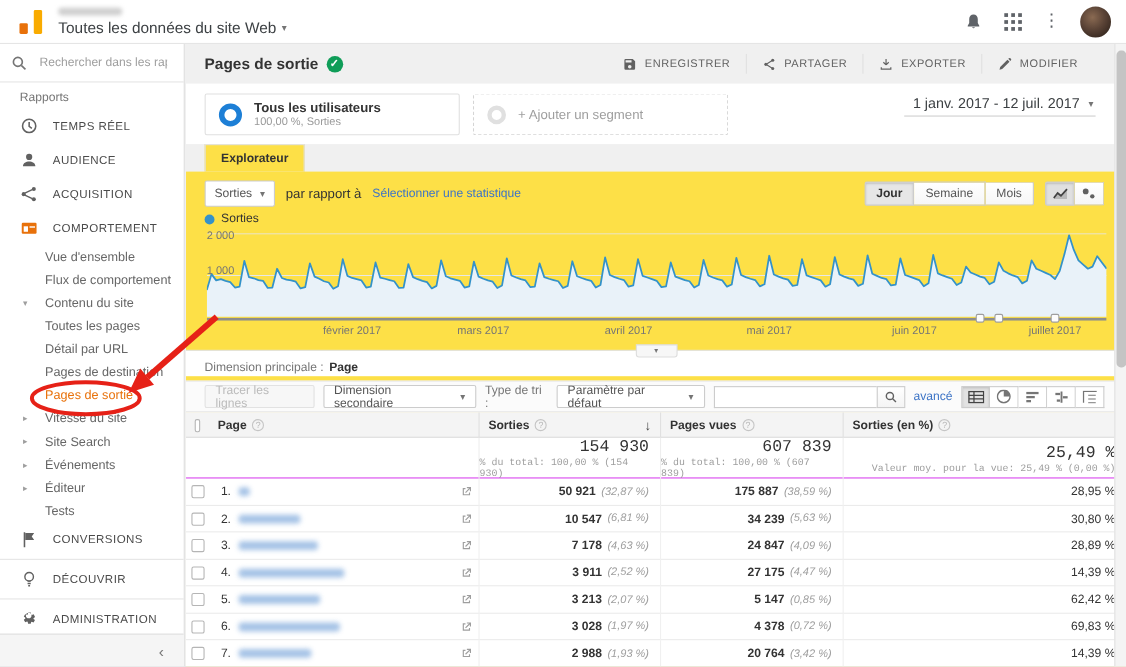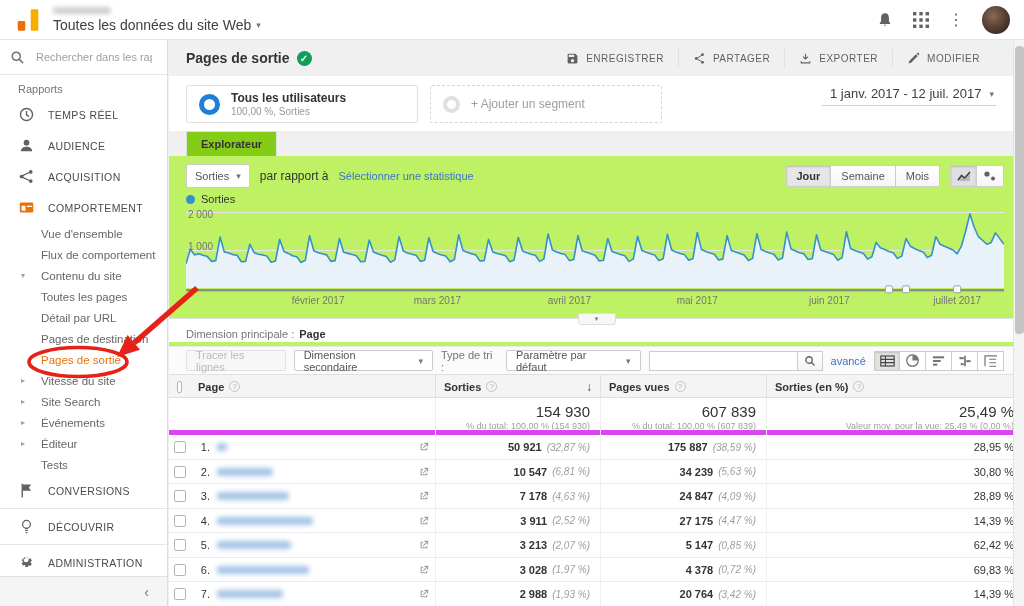--- a/index.html
+++ b/index.html
@@ -59,44 +59,44 @@
   .donut{width:21px;height:21px;border-radius:50%;border:5px solid #1d7fd6;}
   .seg-t1{font-size:12px;font-weight:bold;color:#333;}
   .seg-t2{font-size:10px;color:#999;margin-top:1px;}
   .seg-add{width:232px;height:38px;border:1px dashed #d5d5d5;border-radius:2px;display:flex;
     align-items:center;padding:0 12px;gap:11px;color:#9e9e9e;font-size:12px;cursor:pointer;}
   .ghost-circle{width:17px;height:17px;border-radius:50%;border:4px solid #e0e0e0;}
   .date-range{position:absolute;right:28px;top:10px;font-size:13px;color:#3c4043;cursor:pointer;
     border-bottom:1px solid #d0d0d0;padding:0 2px 4px 8px;display:flex;gap:8px;align-items:center;}
   
   .tab-strip{height:25px;background:#f0f0f0;padding-left:17px;display:flex;align-items:flex-end;}
-  .tab{background:#84cc16;border:1px solid #e0e0e0;border-bottom:0;height:25px;padding:0 14px;
+  .tab{background:#fde047;border:1px solid #e0e0e0;border-bottom:0;height:25px;padding:0 14px;
     display:flex;align-items:center;font-size:11px;font-weight:bold;color:#333;cursor:pointer;}
   
-  .panel{background:#bef264;position:relative;}
+  .panel{background:#fde047;position:relative;}
   .exp-controls{height:34px;display:flex;align-items:center;padding:6px 20px 0 17px;gap:10px;}
   .mini-dd{border:1px solid #ccc;border-radius:2px;background:#fff;height:24px;padding:0 8px;
     font-size:11px;color:#555;display:inline-flex;align-items:center;gap:7px;cursor:pointer;}
   .vs-label{font-size:12px;color:#333;}
   .blue-link{font-size:11px;color:#3d74c6;cursor:pointer;}
   .exp-right{margin-left:auto;display:flex;align-items:center;gap:10px;}
   .seg-btns{display:flex;}
   .seg-btn{border:1px solid #ccc;border-left:0;background:linear-gradient(#fff,#f6f6f6);
     font-size:11px;color:#555;height:22px;padding:0 10px;display:flex;align-items:center;cursor:pointer;}
   .seg-btn:first-child{border-left:1px solid #ccc;border-radius:2px 0 0 2px;}
   .seg-btn:last-child{border-radius:0 2px 2px 0;}
   .seg-btn.active{background:#e6e6e6;box-shadow:inset 0 1px 2px rgba(0,0,0,.18);color:#333;font-weight:bold;}
   .icon-btn{border:1px solid #ccc;border-left:0;height:22px;width:27px;display:flex;align-items:center;
     justify-content:center;color:#616161;cursor:pointer;background:linear-gradient(#fff,#f6f6f6);}
   .icon-btn.first{border-left:1px solid #ccc;border-radius:2px 0 0 2px;}
   .icon-btn.last{border-radius:0 2px 2px 0;}
   .icon-btn.active{background:#e0e0e0;box-shadow:inset 0 1px 2px rgba(0,0,0,.18);}
   .legend-row{height:18px;display:flex;align-items:center;padding-left:17px;gap:6px;font-size:11px;color:#333;}
   .legend-dot{width:9px;height:9px;border-radius:50%;background:#3492c9;}
-  .chart-wrap{position:relative;margin:4px 17px 0 17px;height:96px;}
+  .chart-wrap{position:relative;margin:4px 17px 0 17px;height:96px;text-align:center;}
   .ylab{position:absolute;left:2px;font-size:10px;color:#757575;background:transparent;z-index:2;}
   .collapse-bar{border-bottom:1px solid #e3e3e3;height:9px;position:relative;margin-top:2px;}
   .collapse-tab{position:absolute;left:50%;transform:translateX(-50%);top:3px;width:38px;height:12px;
     background:#f7f7f7;border:1px solid #ddd;border-radius:0 0 3px 3px;display:flex;align-items:center;
     justify-content:center;font-size:7px;color:#757575;cursor:pointer;z-index:2;}
   
   .dim-bar{height:23px;display:flex;align-items:center;padding-left:17px;gap:5px;font-size:11px;background:#fff;padding-top:6px;}
   .dim-label{color:#757575;}
   .dim-value{color:#333;font-weight:bold;cursor:pointer;position:relative;}
   .ctl-row{height:29px;background:#fbfbfb;border-top:1px solid #e8e8e8;border-bottom:1px solid #e0e0e0;
@@ -119,21 +119,21 @@
   
   .table{margin:0;background:#fff;}
   .t-grid{display:grid;grid-template-columns:21px 245px 165px 166px 1fr;align-items:center;}
   .t-head{background:#f4f4f4;border-bottom:1px solid #ddd;height:23px;font-size:11px;font-weight:bold;color:#333;}
   .t-head .cell{display:flex;align-items:center;gap:5px;height:23px;padding:0 8px;}
   .t-head .metric{border-left:1px solid #e0e0e0;}
   .helpc{width:11px;height:11px;border-radius:50%;border:1px solid #c5c5c5;color:#b5b5b5;font-size:8px;
     font-weight:normal;display:inline-flex;align-items:center;justify-content:center;cursor:pointer;}
   .sort-arrow{margin-left:auto;color:#424242;font-size:12px;font-weight:normal;}
   .checkbox{width:12px;height:12px;border:1px solid #b5b5b5;border-radius:2px;background:#fff;cursor:pointer;}
-  .t-totals{height:37px;border-bottom:5px solid #d946ef;}
+  .t-totals{height:37px;border-bottom:1px solid #d946ef;font-family:Liberation Mono, monospace;}
   .tot-cell{border-left:1px solid #eee;height:37px;display:flex;flex-direction:column;
     align-items:flex-end;justify-content:center;padding-right:10px;}
   .tot-num{font-size:15px;color:#333;}
   .tot-sub{font-size:9px;color:#9e9e9e;margin-top:1px;}
   .t-row{height:24.5px;border-bottom:1px solid #ebebeb;font-size:11px;}
   .r-cb{display:flex;justify-content:center;}
   .r-page{display:flex;align-items:center;gap:7px;height:24.5px;padding:0 6px;}
   .r-rank{color:#333;width:14px;text-align:right;}
   .page-blur{height:8px;border-radius:3px;background:#8fb4e0;opacity:.8;filter:blur(2.5px);}
   .r-ext{margin-left:auto;color:#9e9e9e;display:inline-flex;cursor:pointer;}

